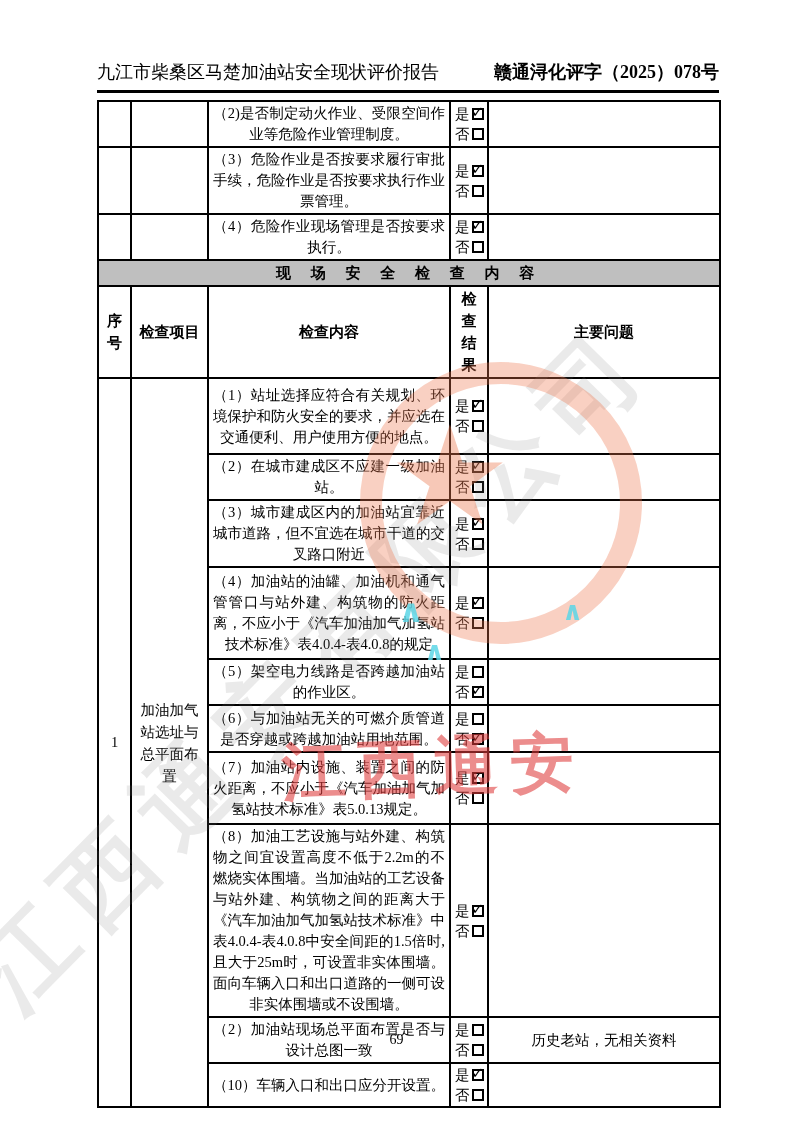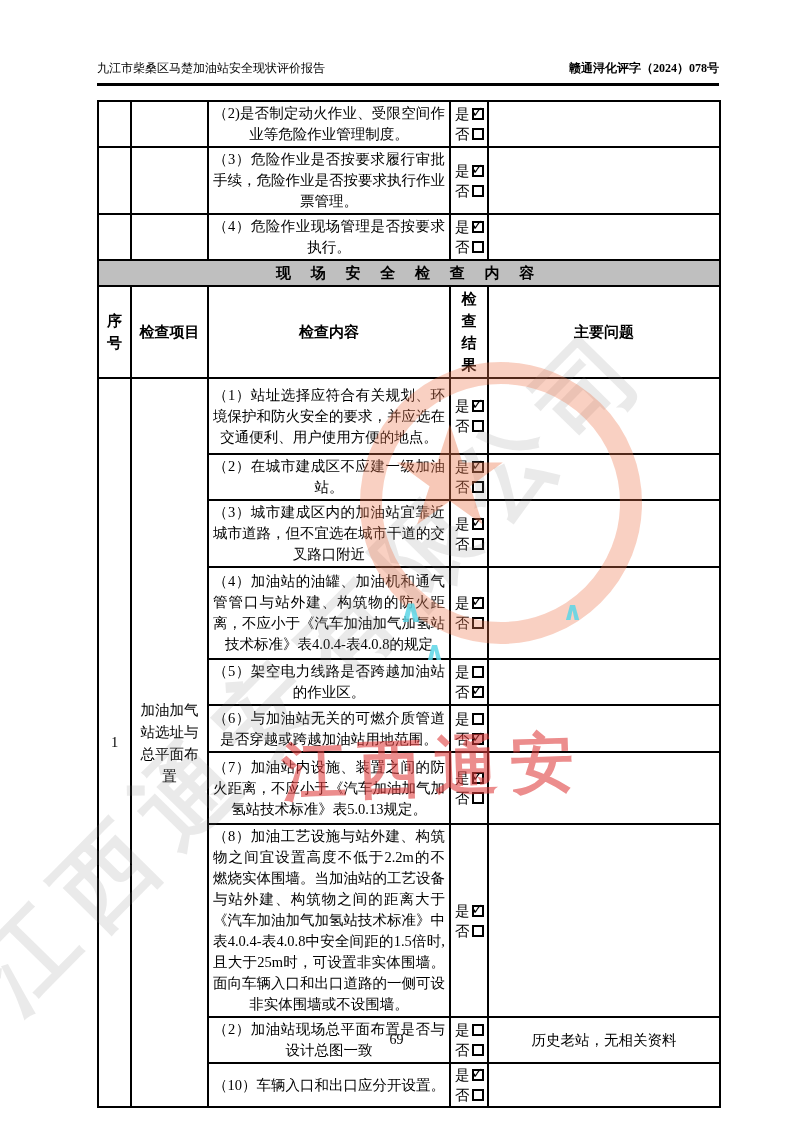--- a/index.html
+++ b/index.html
@@ -6,21 +6,21 @@
   .page{
     position:relative;width:793px;height:1122px;margin:0 auto;
     background:#ffffff;overflow:hidden;
     font-family:"Liberation Serif","DejaVu Serif",serif;
     color:#000;
   }
   
   .doc-header{
     position:absolute;left:97px;top:60px;width:622px;
     display:flex;justify-content:space-between;align-items:flex-end;
-    font-size:12px;border-bottom:3px solid #000;padding-bottom:6px;
+    font-size:18px;border-bottom:3px solid #000;padding-bottom:6px;
   }
   .doc-header .hdr-right{font-weight:bold;}
   
   table.checklist{
     position:absolute;left:97px;top:100px;width:622px;
     border-collapse:collapse;table-layout:fixed;
     font-size:14.5px;
   }
   table.checklist td,table.checklist th{
     border:2px solid #000;padding:1px 4px;vertical-align:middle;
@@ -93,21 +93,21 @@
   .wm-cyan.a2{left:424px;top:636px;font-size:26px;}
   .wm-cyan.a3{left:562px;top:596px;font-size:26px;}
 </style>
 </head>
 <body>
 
 <div class="page">
 
   <div class="doc-header">
     <span class="hdr-left">九江市柴桑区马楚加油站安全现状评价报告</span>
-    <span class="hdr-right">赣通浔化评字（2024）078号</span>
+    <span class="hdr-right">赣通浔化评字（2025）078号</span>
   </div>
 
   <table class="checklist">
     <colgroup>
       <col class="c-seq">
         <col class="c-proj">
         <col class="c-content">
       <col class="c-result">
         <col class="c-issue">
     </colgroup>

